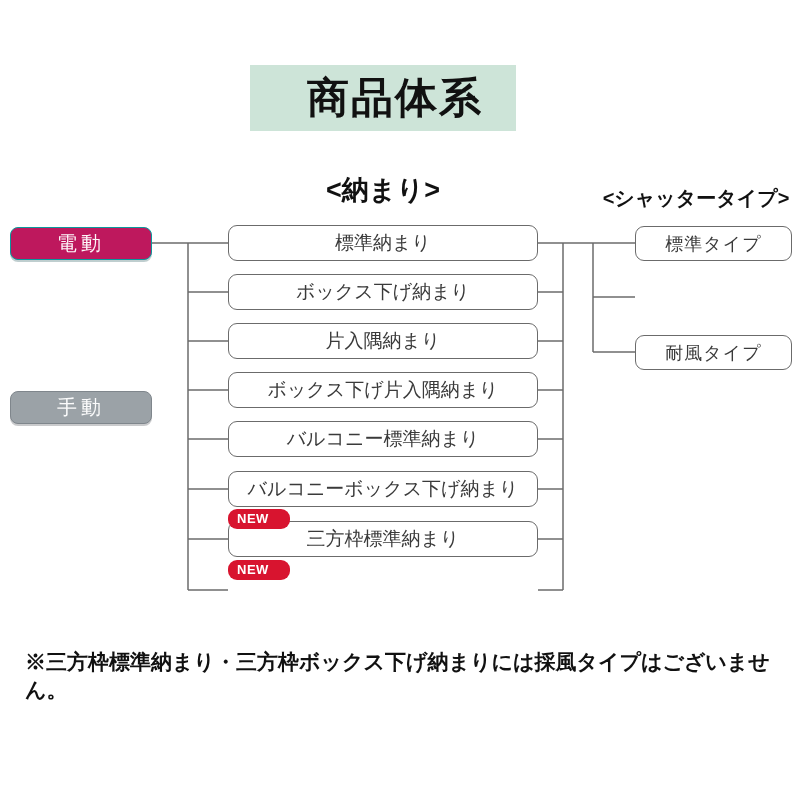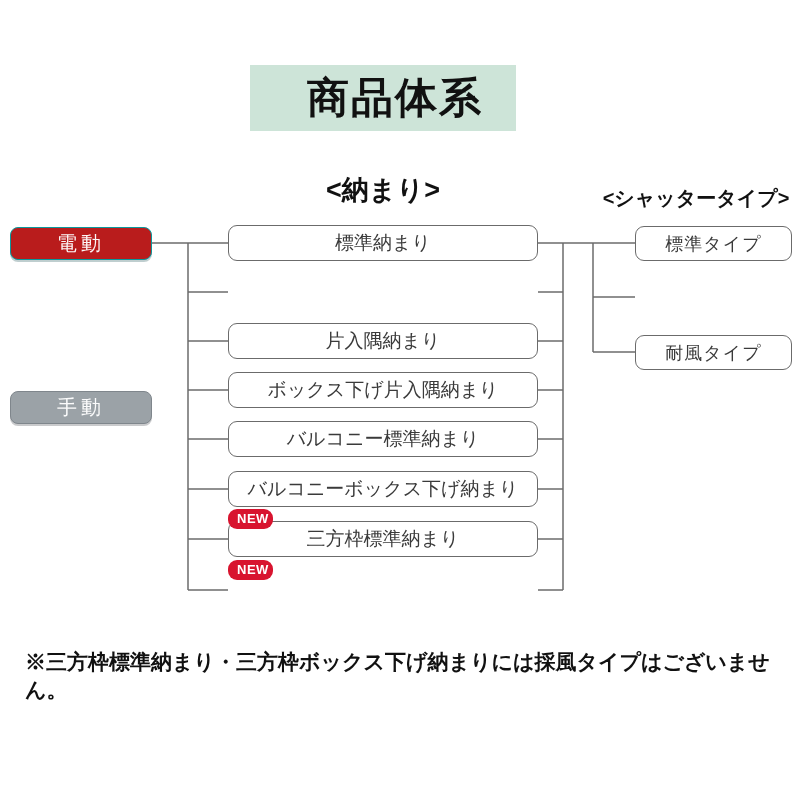--- a/index.html
+++ b/index.html
@@ -28,21 +28,21 @@
 
   .drive-btn {
     left: 10px; width: 142px; height: 33px;
     border-radius: 8px;
     display: flex; align-items: center; justify-content: center;
     font-size: 20px; color: rgba(255,255,255,0.96);
     letter-spacing: 4px;
   }
   .drive-btn.electric {
     top: 227px;
-    background: #b91c1c;
+    background: #be185d;
     border: 1px solid #0b989c;
     box-shadow: 0 2px 0 rgba(0,60,62,0.25);
   }
   .drive-btn.manual {
     top: 391px;
     background: #9ba2a7;
     border: 1px solid #7f868c;
     box-shadow: 0 2px 0 rgba(40,45,50,0.25);
   }
 
@@ -55,21 +55,21 @@
     z-index: 2;
   }
   .mid-box { left: 228px; width: 310px; height: 36px; font-size: 19px; font-family: Liberation Mono, monospace; }
   .type-box { left: 635px; width: 157px; height: 35px; font-size: 18px; letter-spacing: 1px; }
 
   .new-badge {
     left: 228px;
     background: #d8142f;
     color: #ffffff;
     font-size: 13px; font-weight: 700; letter-spacing: 0.5px;
-    padding: 3px 4px 4px 9px;
+    padding: 3px 21px 4px 9px;
     border-radius: 9px;
     z-index: 3;
     line-height: 1;
   }
 
   .connectors { left: 0; top: 0; z-index: 1; }
   .connectors line { stroke: #6b6b6b; stroke-width: 1.5; }
 
   .footnote {
     left: 25px; top: 648px; width: 760px;
@@ -117,20 +117,21 @@
 
   <div class="abs title-block">商品体系</div>
 
   <div class="abs col-header mid">&lt;納まり&gt;</div>
   <div class="abs col-header right">&lt;シャッタータイプ&gt;</div>
 
   <div class="abs drive-btn electric">電動</div>
   <div class="abs drive-btn manual">手動</div>
 
   <div class="abs node-box mid-box" style="top:225px">標準納まり</div>
+  <div class="abs node-box mid-box" style="top:274px">ボックス下げ納まり</div>
   <div class="abs node-box mid-box" style="top:323px">片入隅納まり</div>
   <div class="abs node-box mid-box" style="top:372px">ボックス下げ片入隅納まり</div>
   <div class="abs node-box mid-box" style="top:421px">バルコニー標準納まり</div>
   <div class="abs node-box mid-box" style="top:471px">バルコニーボックス下げ納まり</div>
   <div class="abs node-box mid-box" style="top:521px">三方枠標準納まり</div>
 
   <div class="abs new-badge" style="top:509px">NEW</div>
   <div class="abs new-badge" style="top:560px">NEW</div>
 
   <div class="abs node-box type-box" style="top:226px">標準タイプ</div>

